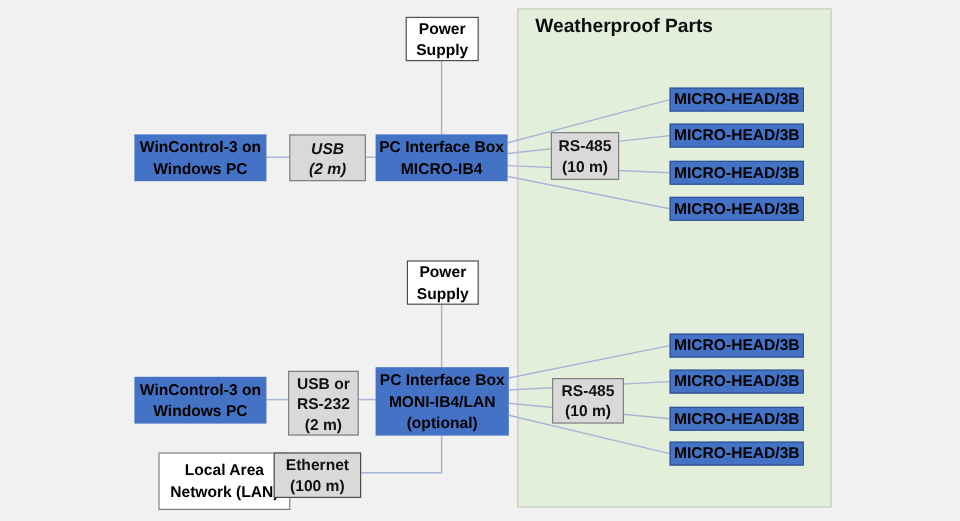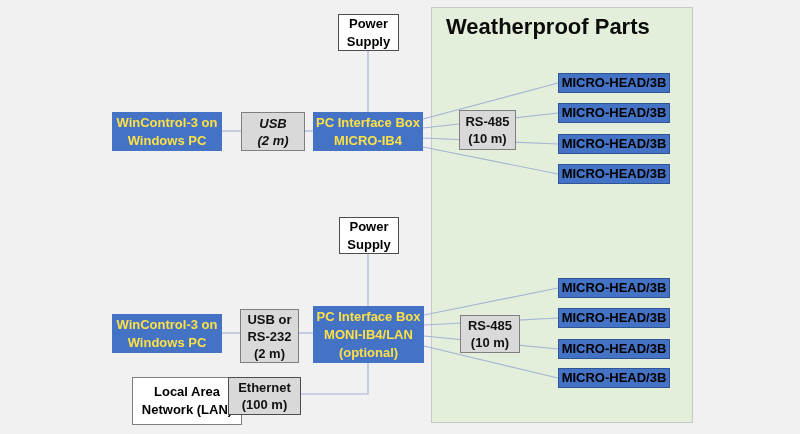--- a/index.html
+++ b/index.html
@@ -11,35 +11,35 @@
   }
   .canvas{position:relative;width:800px;height:434px;}
   .panel{
     position:absolute;left:431px;top:7px;width:262px;height:416px;
     background:var(--panel-green,#e4efdb);
     border:1px solid #c3cbc2;
     box-sizing:border-box;
   }
   .panel-title{
     position:absolute;left:14px;top:6px;
-    font-size:22px;font-weight:bold;color:#0c0c0c;
+    font-size:16px;font-weight:bold;color:#0c0c0c;
     letter-spacing:0px;
   }
   svg.wires{position:absolute;left:0;top:0;width:800px;height:434px;}
   svg.wires line, svg.wires polyline{
     stroke:var(--line,#a6b5d4);stroke-width:1.2;fill:none;
   }
   .node{
     position:absolute;box-sizing:border-box;
     display:flex;align-items:center;justify-content:center;
     text-align:center;white-space:pre-line;
     font-weight:bold;
   }
   .blue{
-    background:var(--node-blue,#4472c4);color:#fde047;
+    background:var(--node-blue,#4472c4);color:#000000;
     font-size:13px;line-height:18px;
   }
   .gray{
     background:var(--node-gray,#d9d9d9);border:1px solid #7f7f7f;
     color:#111;font-size:13px;line-height:17px;
   }
   .white{
     background:#ffffff;border:1px solid #4d4d4d;
     color:#000;font-size:13px;line-height:18px;text-align:center;
   }

